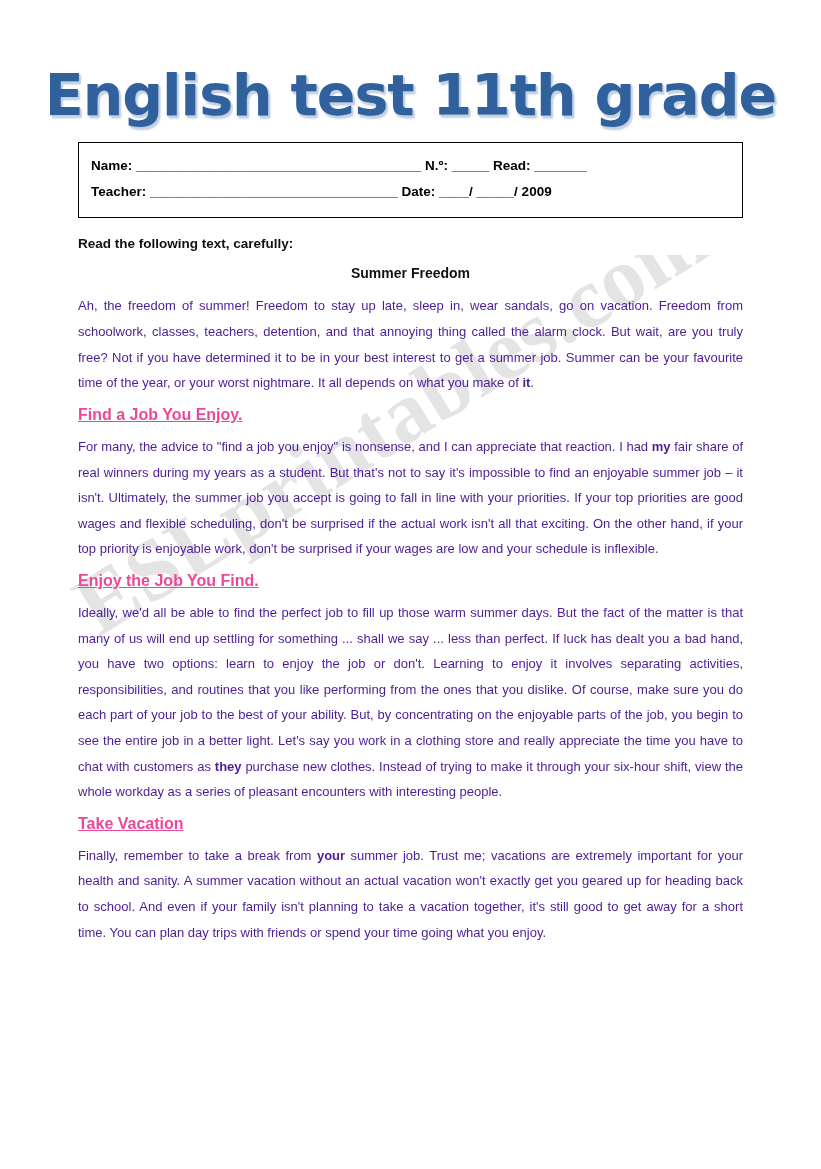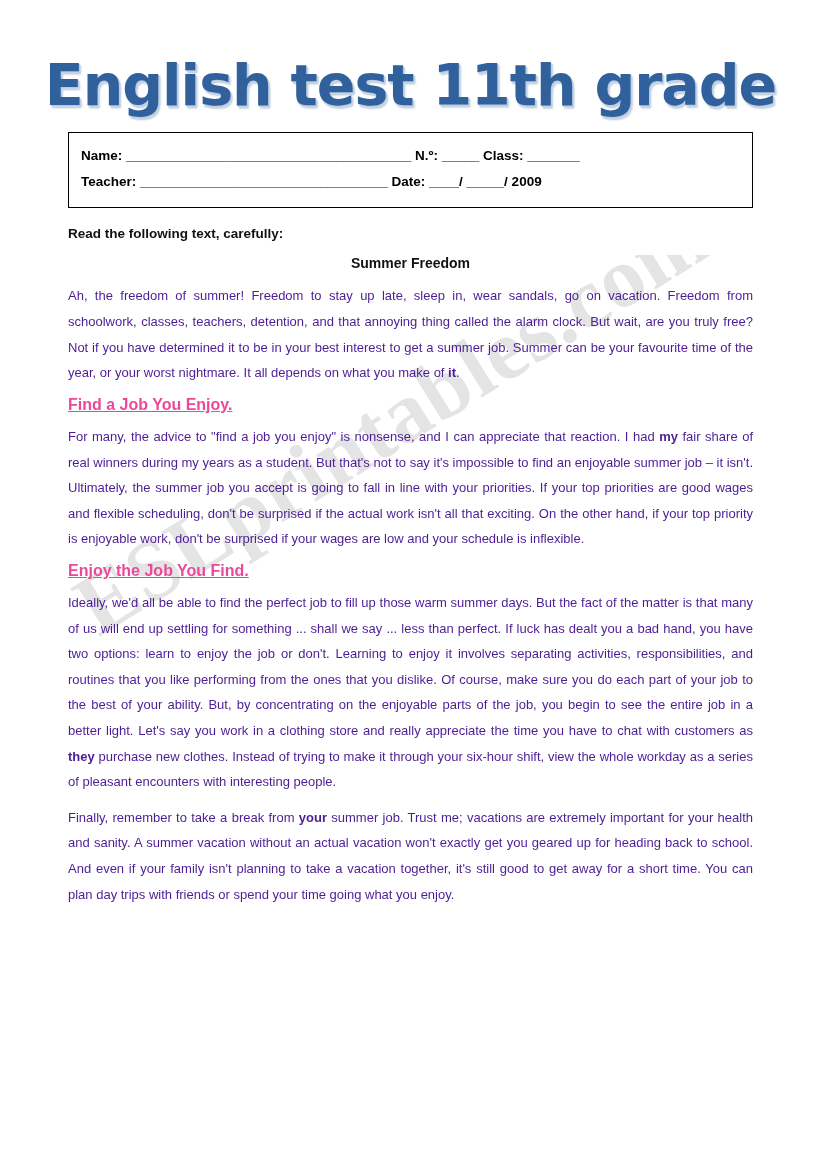--- a/index.html
+++ b/index.html
@@ -11,21 +11,21 @@
     width: 821px;
     height: 1169px;
     position: relative;
     font-family: "Liberation Sans", sans-serif;
     color: #1a1a1a;
     overflow: hidden;
   }
   .page {
     position: absolute;
     inset: 0;
-    padding: 4px;
+    padding: 14px;
   }
   
   .watermark {
     position: absolute;
     left: 50px;
     top: 255px;
     width: 720px;
     height: 620px;
     pointer-events: none;
     z-index: 5;
@@ -110,33 +110,34 @@
   b.inline { font-weight: bold; }
 </style>
 </head>
 <body>
 
 <div class="page">
 
   <h1 class="title">English test 11th grade</h1>
 
   <div class="header-box">
-    <div class="header-line">Name: ______________________________________  N.º: _____  Class: _______</div>
+    <div class="header-line">Name: ______________________________________  N.º: _____  Read: _______</div>
     <div class="header-line">Teacher:  _________________________________ Date: ____/ _____/ 2009</div>
   </div>
 
   <div class="content">
     <div class="instruction">Read the following text, carefully:</div>
     <div class="doc-title">Summer Freedom</div>
     <div id="body-blocks">
         <p class="para"><span>Ah, the freedom of summer! Freedom to stay up late, sleep in, wear sandals, go on vacation. Freedom from schoolwork, classes, teachers, detention, and that annoying thing called the alarm clock. But wait, are you truly free? Not if you have determined it to be in your best interest to get a summer job. Summer can be your favourite time of the year, or your worst nightmare. It all depends on what you make of </span><b class="inline">it</b><span>.</span></p>
         <h3 class="sub"><b class="inline">Find a Job You Enjoy.</b></h3>
         <p class="para"><span>For many, the advice to "find a job you enjoy" is nonsense, and I can appreciate that reaction. I had </span><b class="inline">my</b><span> fair share of real winners during my years as a student. But that's not to say it's impossible to find an enjoyable summer job – it isn't. Ultimately, the summer job you accept is going to fall in line with your priorities. If your top priorities are good wages and flexible scheduling, don't be surprised if the actual work isn't all that exciting. On the other hand, if your top priority is enjoyable work, don't be surprised if your wages are low and your schedule is inflexible.</span></p>
         <h3 class="sub"><b class="inline">Enjoy the Job You Find.</b></h3>
         <p class="para"><span>Ideally, we'd all be able to find the perfect job to fill up those warm summer days. But the fact of the matter is that many of us will end up settling for something ...  shall we say ... less than perfect. If luck has dealt you a bad hand, you have two options: learn to enjoy the job or don't. Learning to enjoy it involves separating activities, responsibilities, and routines that you like performing from the ones that you dislike. Of course, make sure you do each part of your job to the best of your ability. But, by concentrating on the enjoyable parts of the job, you begin to see the entire job in a better light. Let's say you work in a clothing store and really appreciate the time you have to chat with customers as </span><b class="inline">they</b><span> purchase new clothes. Instead of trying to make it through your six-hour shift, view the whole workday as a series of pleasant encounters with interesting people.</span></p>
+        <h3 class="sub"><b class="inline">Take Vacation</b></h3>
         <p class="para"><span>Finally, remember to take a break from </span><b class="inline">your</b><span> summer job. Trust me; vacations are extremely important for your health and sanity. A summer vacation without an actual vacation won't exactly get you geared up for heading back to school. And even if your family isn't planning to take a vacation together, it's still good to get away for a short time. You can plan day trips with friends or spend your time going what you enjoy.</span></p>
       </div>
   </div>
 
   <div class="watermark">
     <div class="watermark-text">ESLprintables.com</div>
   </div>
 
 </div>
 

